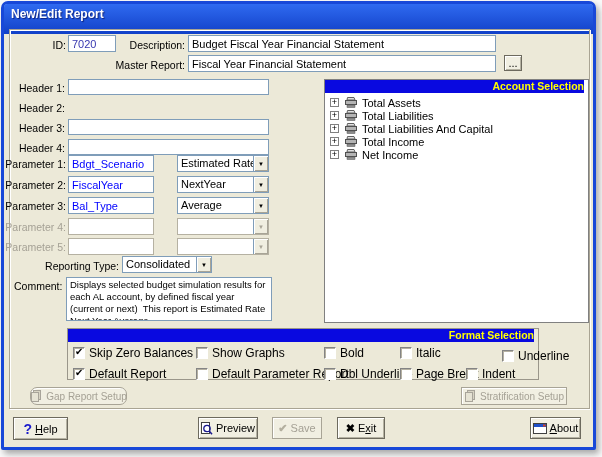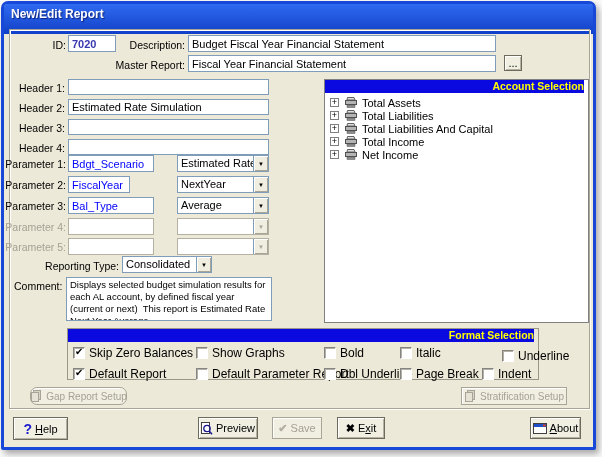--- a/index.html
+++ b/index.html
@@ -27,21 +27,21 @@
     box-shadow:inset 1px 1px 0 #ffffff, 1px 1px 0 #ffffff;
   }
   .lbl { position:absolute; text-align:right; white-space:nowrap; font-size:10.5px; }
   .lbl.off { color:var(--disabled_text,#a5a195); }
   .fld {
     position:absolute; background:#fff; border:1px solid #7f9db9;
     font-family:"Liberation Sans",sans-serif; font-size:11px; padding:1px 3px; height:17px;
   }
   .fld.off { border-color:#b5b1a2; }
   .fld.blue-text { color:var(--parameter_text,#0000ff); }
-  .fld.id-text { color:var(--id_text,#3838b0);font-weight:bold; }
+  .fld.id-text { color:var(--id_text,#3838b0); }
   textarea.fld { resize:none; font-size:9.5px; line-height:12px; overflow:hidden; }
 
   .combo { position:absolute; height:17px; background:#fff; border:1px solid #7f9db9; display:flex; }
   .combo.off { border-color:#b5b1a2; }
   .combo .txt { flex:1; padding:1px 3px; white-space:nowrap; overflow:hidden; font-size:11px; }
   .combo .dbtn {
     width:15px; background:#f0eee0; border-left:1px solid #7f9db9;
     box-shadow:inset 1px 1px 0 #fff, inset -1px -1px 0 #a8a496;
     display:flex; align-items:center; justify-content:center;
   }
@@ -102,36 +102,35 @@
     <input class="fld id-text" style="left: 64px; top: 31px; width: 48px;" value="7020">
     <span class="lbl" style="left:110px;top:35px;width:71px;">Description:</span>
     <input class="fld" style="left: 184px; top: 31px; width: 308px;" value="Budget Fiscal Year Financial Statement">
     <span class="lbl" style="left:100px;top:55px;width:81px;">Master Report:</span>
     <input class="fld" style="left: 184px; top: 51px; width: 308px;" value="Fiscal Year Financial Statement">
     <button class="push" style="left:500px;top:51px;width:18px;height:16px;">...</button>
 
     <span class="lbl" style="left:6px;top:78px;width:55px;">Header 1:</span>
     <input class="fld" style="left: 64px; top: 75px; width: 201px; height: 16px;" value="">
     <span class="lbl" style="left:6px;top:98px;width:55px;">Header 2:</span>
-    <input class="fld" style="left: 64px; top: 95px; width: 201px; height: 16px;" value="Estimated Rate Simulation">
     <span class="lbl" style="left:6px;top:118px;width:55px;">Header 3:</span>
     <input class="fld" style="left: 64px; top: 115px; width: 201px; height: 16px;" value="">
     <span class="lbl" style="left:6px;top:138px;width:55px;">Header 4:</span>
     <input class="fld" style="left: 64px; top: 135px; width: 201px; height: 16px;" value="">
 
     <span class="lbl" style="left:0;top:154px;width:62px;">Parameter 1:</span>
     <input class="fld blue-text" style="left: 64px; top: 151px; width: 86px;" value="Bdgt_Scenario">
     <div class="combo" style="left:173px;top:151px;width:92px;">
       <span class="txt">Estimated Rates</span>
       <span class="dbtn">
           <span class="arrow">▼</span>
         </span>
     </div>
     <span class="lbl" style="left:0;top:175px;width:62px;">Parameter 2:</span>
-    <input class="fld blue-text" style="left: 64px; top: 172px; width: 62px;" value="FiscalYear">
+    <input class="fld blue-text" style="left: 64px; top: 172px; width: 86px;" value="FiscalYear">
     <div class="combo" style="left:173px;top:172px;width:92px;">
       <span class="txt">NextYear</span>
       <span class="dbtn">
           <span class="arrow">▼</span>
         </span>
     </div>
     <span class="lbl" style="left:0;top:196px;width:62px;">Parameter 3:</span>
     <input class="fld blue-text" style="left: 64px; top: 193px; width: 86px;" value="Bal_Type">
     <div class="combo" style="left:173px;top:193px;width:92px;">
       <span class="txt">Average</span>
@@ -277,21 +276,21 @@
             <span class="mark"></span>
           </span>
         <span class="cb-lbl">Dbl Underline</span>
       </div>
       <div class="cb" style="left:332px;top:38px;">
         <span class="box">
             <span class="mark"></span>
           </span>
         <span class="cb-lbl">Page Break</span>
       </div>
-      <div class="cb" style="left:398px;top:38px;padding-left:16px;">
+      <div class="cb" style="left:398px;top:38px;">
         <span class="box">
             <span class="mark"></span>
           </span>
         <span class="cb-lbl">Indent</span>
       </div>
     </div>
 
     <button class="push off setup-btn" style="left:26px;top:383px;width:97px;height:18px;border-radius:7px;">
       <span style="display:inline-flex;">
           <svg width="13" height="12" viewBox="0 0 13 12">

